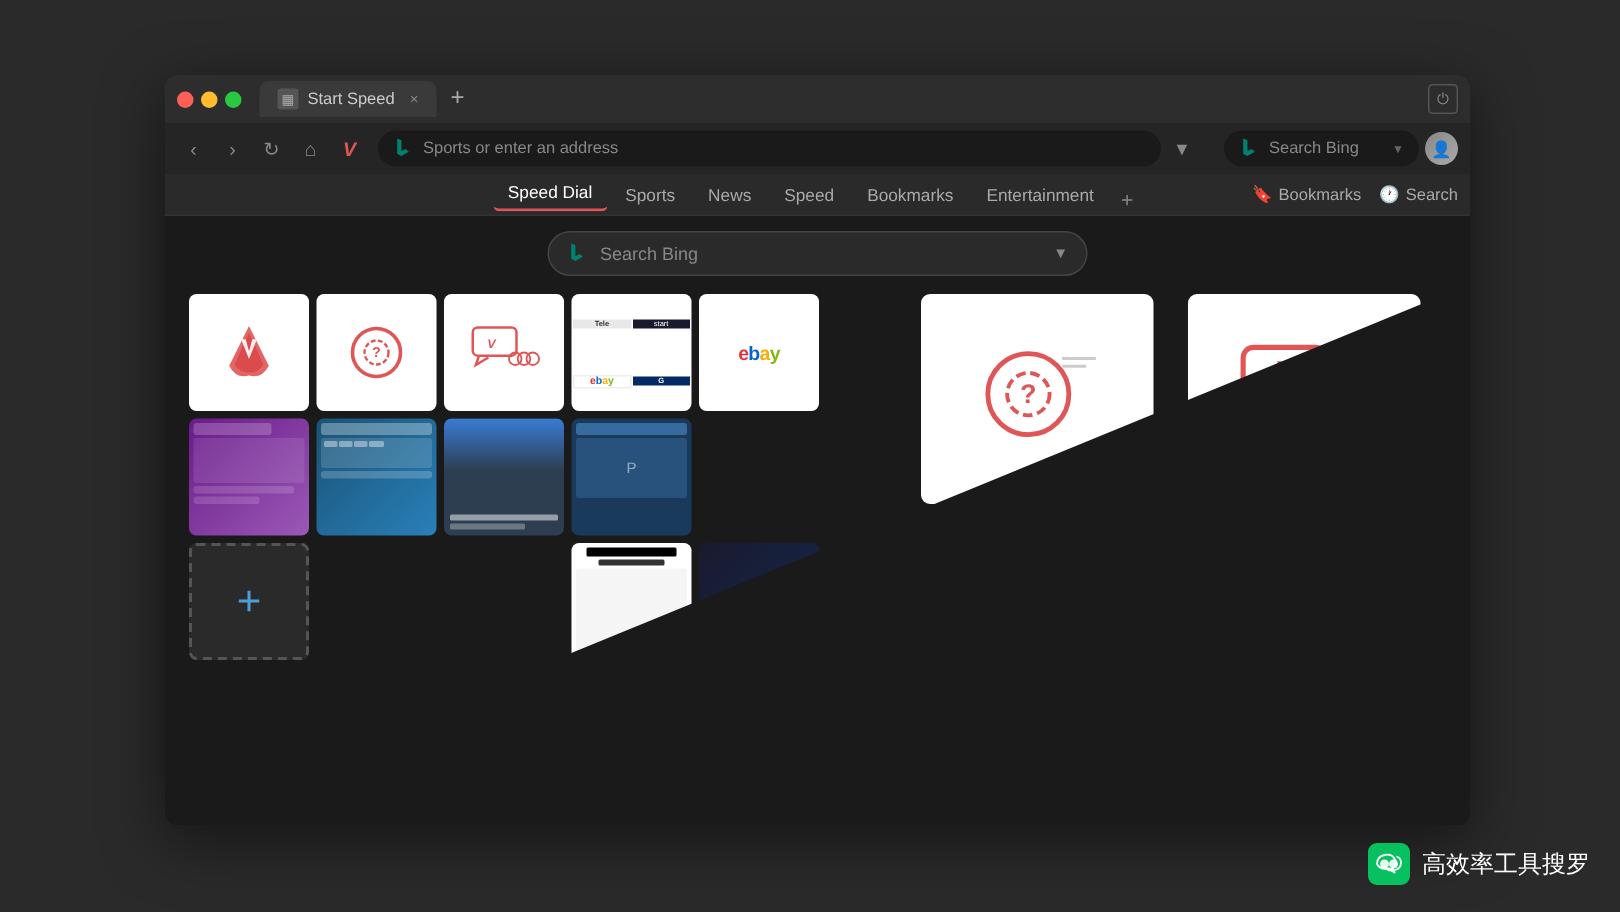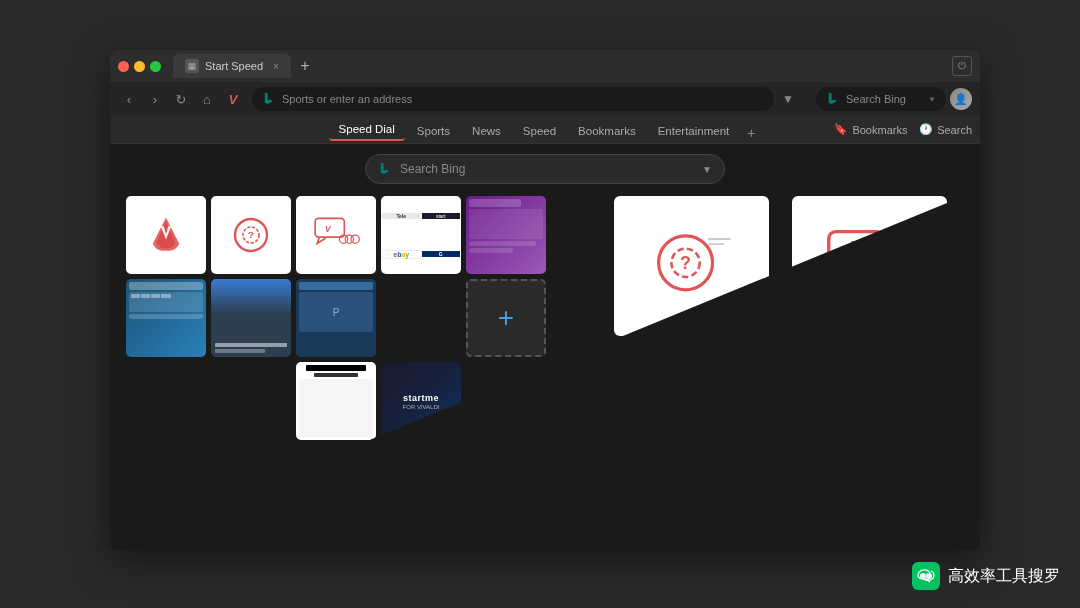--- a/index.html
+++ b/index.html
@@ -526,20 +526,25 @@
               <span style="font-size:5px;color:#fff;">start</span>
             </div>
             <div style="background:#fff;display:flex;align-items:center;justify-content:center;border:1px solid #eee;">
               <span style="font-size:7px;font-weight:800;"><span style="color:#e53238;">e</span><span style="color:#0064d2;">b</span><span style="color:#f5af02;">a</span><span style="color:#86b817;">y</span></span>
             </div>
             <div style="background:#052962;display:flex;align-items:center;justify-content:center;">
               <span style="font-size:5px;color:#fff;font-weight:bold;">G</span>
             </div>
           </div>
 
+          <div class="sm-item" style="background:#fff;flex-direction:column;">
+            <span style="font-size:13px;font-weight:800;letter-spacing:-0.5px;">
+              <span style="color:#e53238;">e</span><span style="color:#0064d2;">b</span><span style="color:#f5af02;">a</span><span style="color:#86b817;">y</span>
+            </span>
+          </div>
 
           <div class="sm-item thumb-purple">
             <div style="width:100%;height:100%;padding:3px;display:flex;flex-direction:column;gap:2px;">
               <div style="height:8px;background:rgba(255,255,255,0.2);border-radius:2px;width:70%;"></div>
               <div style="height:30px;background:rgba(255,255,255,0.1);border-radius:2px;"></div>
               <div style="height:5px;background:rgba(255,255,255,0.15);border-radius:2px;width:90%;"></div>
               <div style="height:5px;background:rgba(255,255,255,0.15);border-radius:2px;width:60%;"></div>
             </div>
           </div>
 

